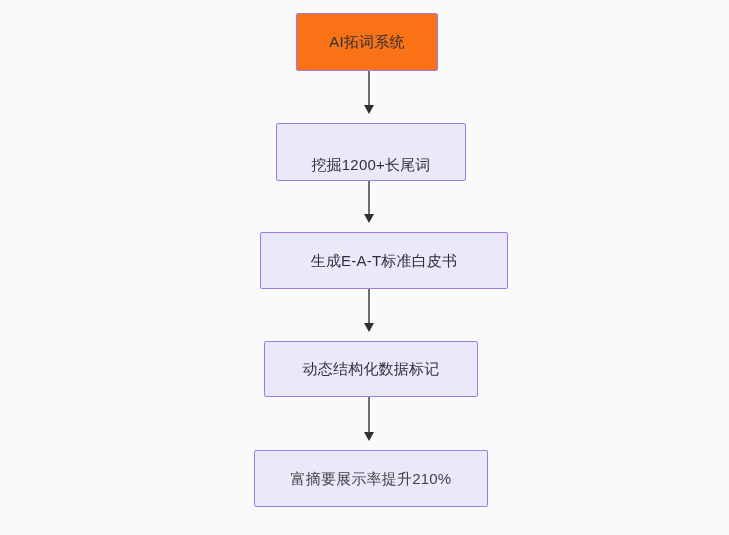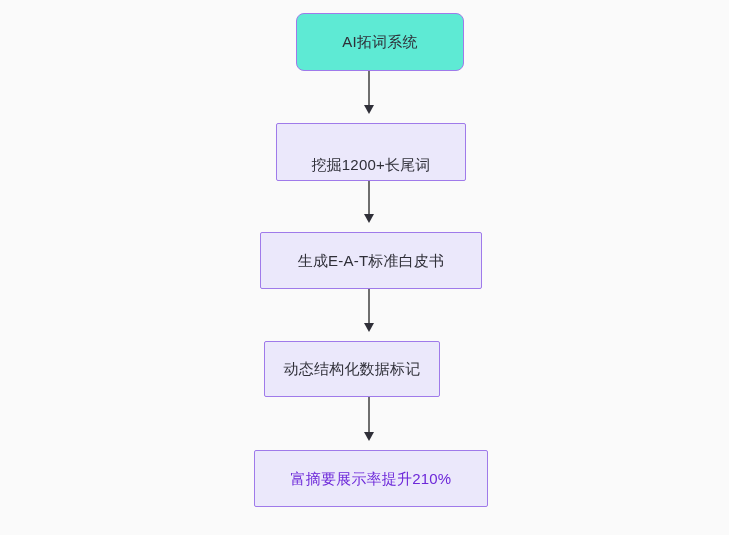--- a/index.html
+++ b/index.html
@@ -60,33 +60,33 @@
 
   <div class="edge-line" style="left: 368px; top: 181px; height: 35px; background: rgb(110, 110, 110);"></div>
   <div class="edge-arrow" style="left: 363.5px; top: 214px; border-top-color: rgb(47, 47, 56);"></div>
 
   <div class="edge-line" style="left: 368px; top: 289px; height: 36px; background: rgb(110, 110, 110);"></div>
   <div class="edge-arrow" style="left: 363.5px; top: 323px; border-top-color: rgb(47, 47, 56);"></div>
 
   <div class="edge-line" style="left: 368px; top: 397px; height: 37px; background: rgb(110, 110, 110);"></div>
   <div class="edge-arrow" style="left: 363.5px; top: 432px; border-top-color: rgb(47, 47, 56);"></div>
 
-  <div class="node" style="left: 296px; top: 13px; width: 168px; height: 58px; background: #5eead4; border-color: rgb(159, 122, 234); border-radius: 8px;">
+  <div class="node" style="left: 296px; top: 13px; width: 142px; height: 58px; background: #f97316; border-color: rgb(159, 122, 234);">
     <span class="node-label" style="color: rgb(47, 47, 56);">AI拓词系统</span>
   </div>
 
   <div class="node" style="left: 276px; top: 123px; width: 190px; height: 58px; background: rgb(235, 232, 251); border-color: rgb(159, 122, 234);">
     <span class="node-label" style="color: rgb(47, 47, 56); margin-top: 25px;">挖掘1200+长尾词</span>
   </div>
 
-  <div class="node" style="left: 260px; top: 232px; width: 222px; height: 57px; background: rgb(235, 232, 251); border-color: rgb(159, 122, 234);">
+  <div class="node" style="left: 260px; top: 232px; width: 248px; height: 57px; background: rgb(235, 232, 251); border-color: rgb(159, 122, 234);">
     <span class="node-label" style="color: rgb(47, 47, 56);">生成E-A-T标准白皮书</span>
   </div>
 
-  <div class="node" style="left: 264px; top: 341px; width: 176px; height: 56px; background: rgb(235, 232, 251); border-color: rgb(159, 122, 234);">
+  <div class="node" style="left: 264px; top: 341px; width: 214px; height: 56px; background: rgb(235, 232, 251); border-color: rgb(159, 122, 234);">
     <span class="node-label" style="color: rgb(47, 47, 56);">动态结构化数据标记</span>
   </div>
 
   <div class="node" style="left: 254px; top: 450px; width: 234px; height: 57px; background: rgb(235, 232, 251); border-color: rgb(159, 122, 234);">
-    <span class="node-label" style="color: #6d28d9;">富摘要展示率提升210%</span>
+    <span class="node-label" style="color: #404040;">富摘要展示率提升210%</span>
   </div>
 
 </div>
 
 </body></html>

